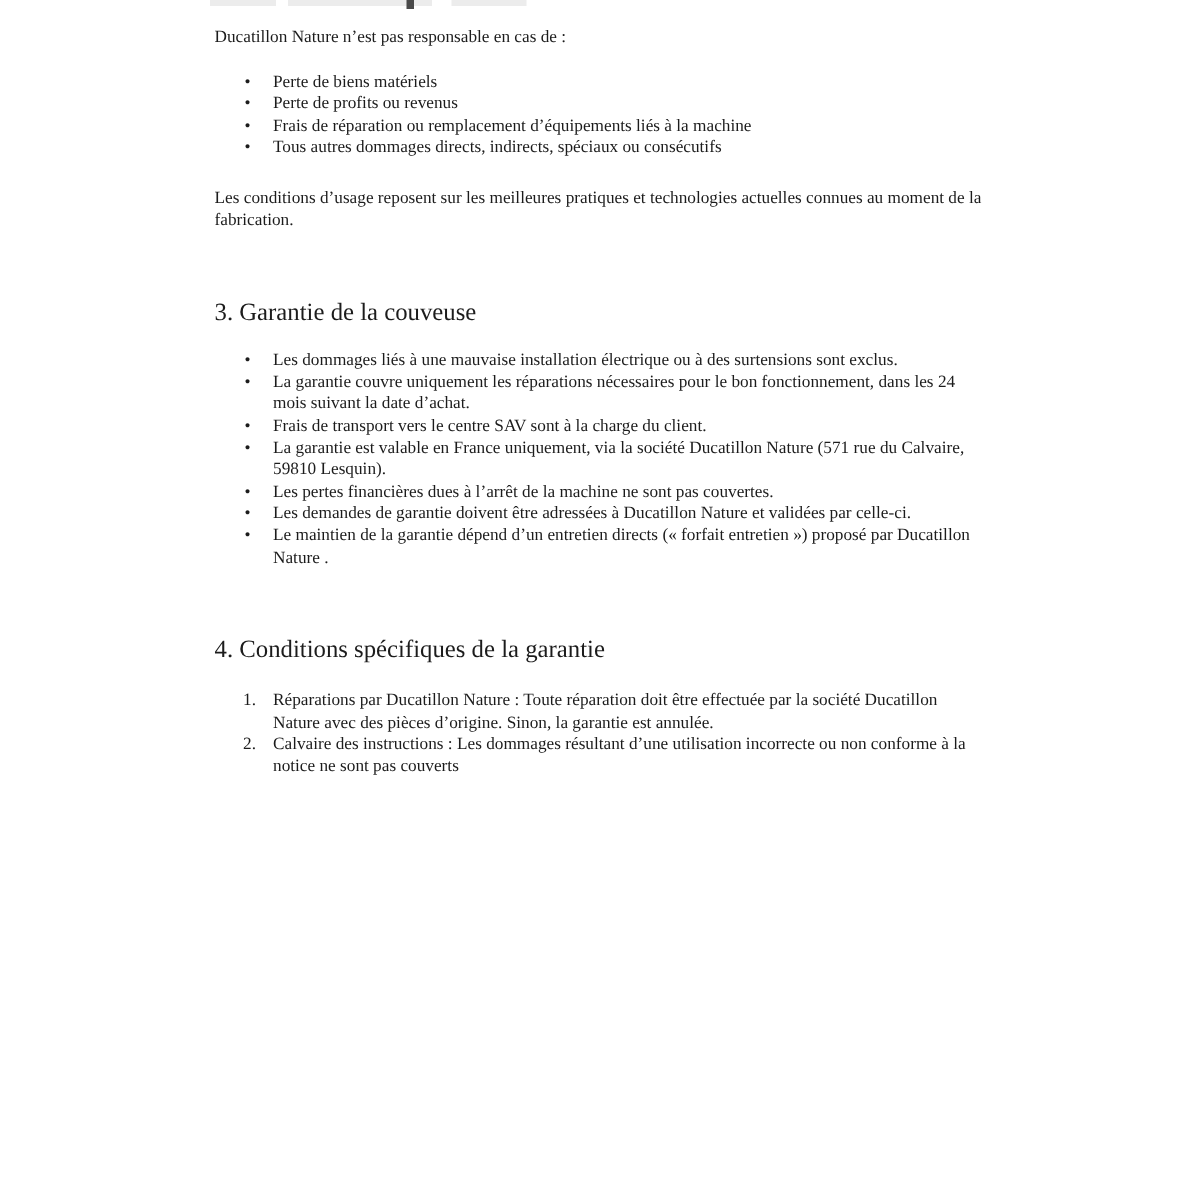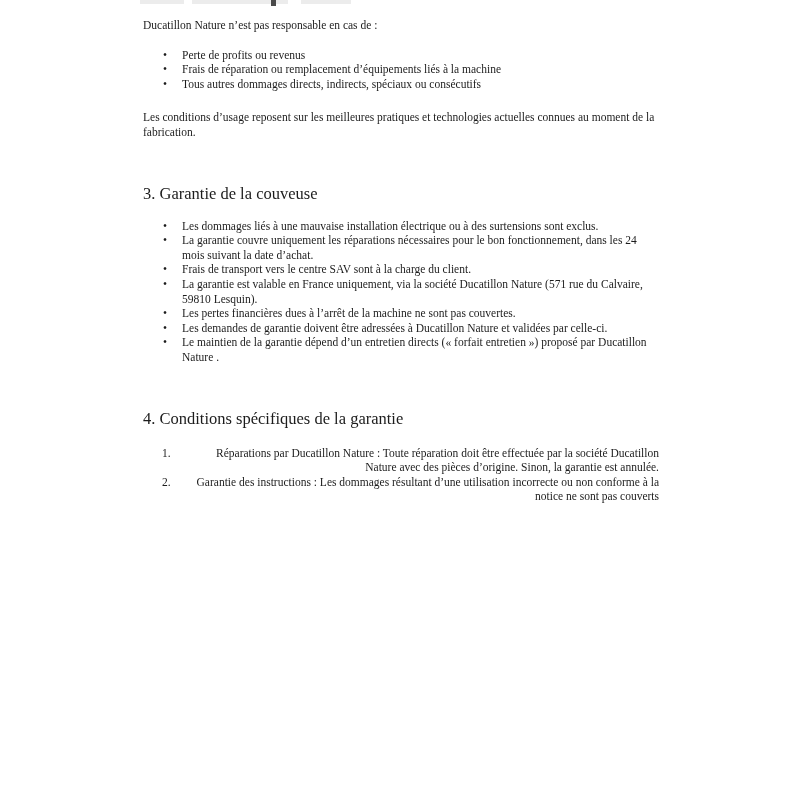--- a/index.html
+++ b/index.html
@@ -43,21 +43,21 @@
   .usage-paragraph { margin-top: 19px; }
   .section-heading {
     font-size: 16.5px;
     font-weight: 400;
     line-height: 21px;
     margin: 0;
   }
   .heading-3 { margin-top: 43px; }
   .warranty-list { margin-top: 15px; }
   .heading-4 { margin-top: 43px; }
-  .conditions-list { margin-top: 17px; text-align: right; }
+  .conditions-list { margin-top: 17px; }
   strong { font-weight: 400; }
   
   .remnant { position: absolute; background: #ececec; }
   .remnant-dot { position: absolute; background: #4a4a4a; }
 </style>
 </head>
 <body>
 
 <div class="page">
 
@@ -66,20 +66,21 @@
     <div class="remnant" style="left:192px; top:0; width:96px; height:4px;"></div>
     <div class="remnant" style="left:301px; top:0; width:50px; height:4px;"></div>
     <div class="remnant-dot" style="left:271px; top:0; width:5px; height:6px;"></div>
   </div>
 
   <div class="content">
 
     <p class="intro">Ducatillon Nature n’est pas responsable en cas de :</p>
 
     <ul class="list liability-list">
+        <li><span>Perte de biens matériels</span></li>
         <li><span>Perte de profits ou revenus</span></li>
         <li><span>Frais de réparation ou remplacement d’équipements liés à la machine</span></li>
         <li><span>Tous autres dommages directs, indirects, spéciaux ou consécutifs</span></li>
       </ul>
 
     <p class="usage-paragraph">Les conditions d’usage reposent sur les meilleures pratiques et technologies actuelles connues au moment de la fabrication.</p>
 
     <h2 class="section-heading heading-3">3. Garantie de la couveuse</h2>
 
     <ul class="list warranty-list">
@@ -89,17 +90,17 @@
         <li><span>La garantie est valable </span><strong>en France uniquement</strong><span>, via la société </span><strong>Ducatillon Nature</strong><span> (571 rue du Calvaire, 59810 Lesquin).</span></li>
         <li><span>Les pertes financières dues à l’arrêt de la machine ne sont pas couvertes.</span></li>
         <li><span>Les demandes de garantie doivent être adressées à </span><strong>Ducatillon Nature</strong><span> et validées par celle-ci.</span></li>
         <li><span>Le maintien de la garantie dépend d’un </span><strong>entretien directs</strong><span> (« forfait entretien ») proposé par Ducatillon Nature .</span></li>
       </ul>
 
     <h2 class="section-heading heading-4">4. Conditions spécifiques de la garantie</h2>
 
     <ol class="list conditions-list">
         <li><strong>Réparations par Ducatillon Nature</strong><span> : Toute réparation doit être effectuée par la société Ducatillon Nature avec des pièces d’origine. Sinon, la garantie est annulée.</span></li>
-        <li><strong>Garantie des instructions</strong><span> : Les dommages résultant d’une utilisation incorrecte ou non conforme à la notice ne sont pas couverts</span></li>
+        <li><strong>Calvaire des instructions</strong><span> : Les dommages résultant d’une utilisation incorrecte ou non conforme à la notice ne sont pas couverts</span></li>
       </ol>
 
   </div>
 </div>
 
 </body></html>

